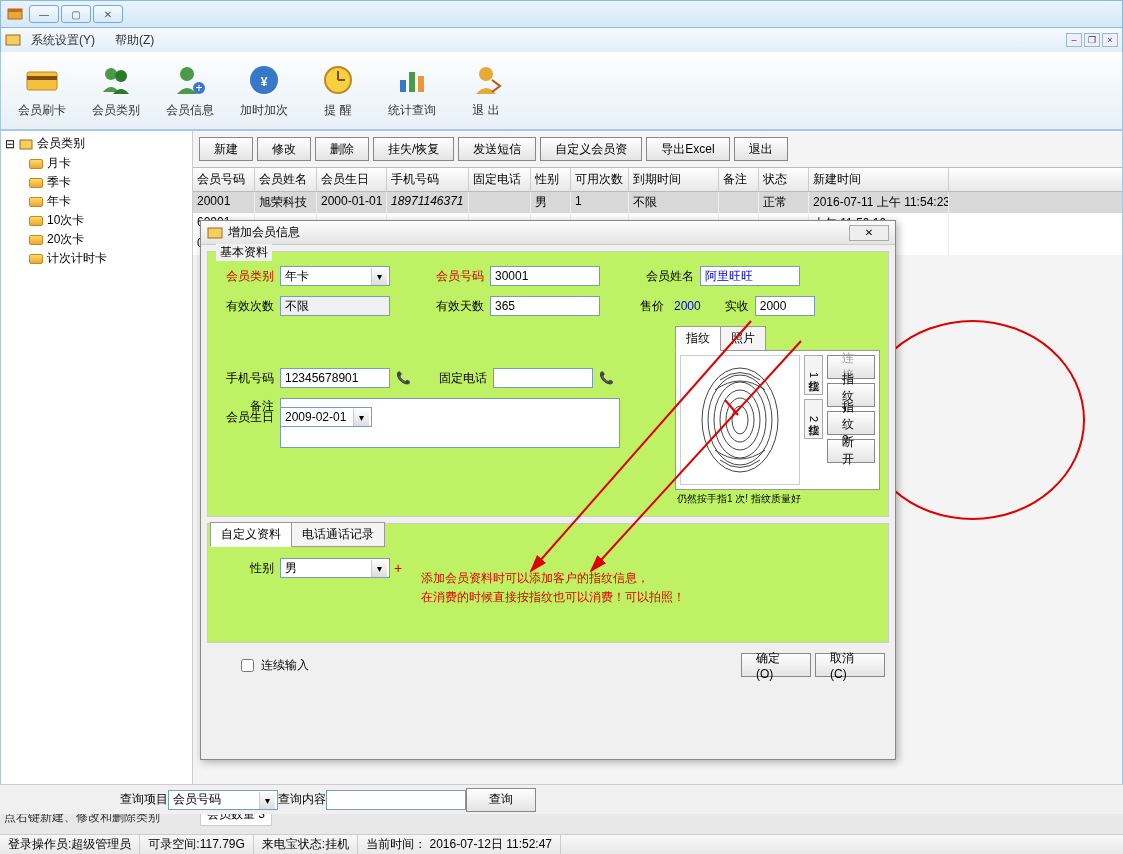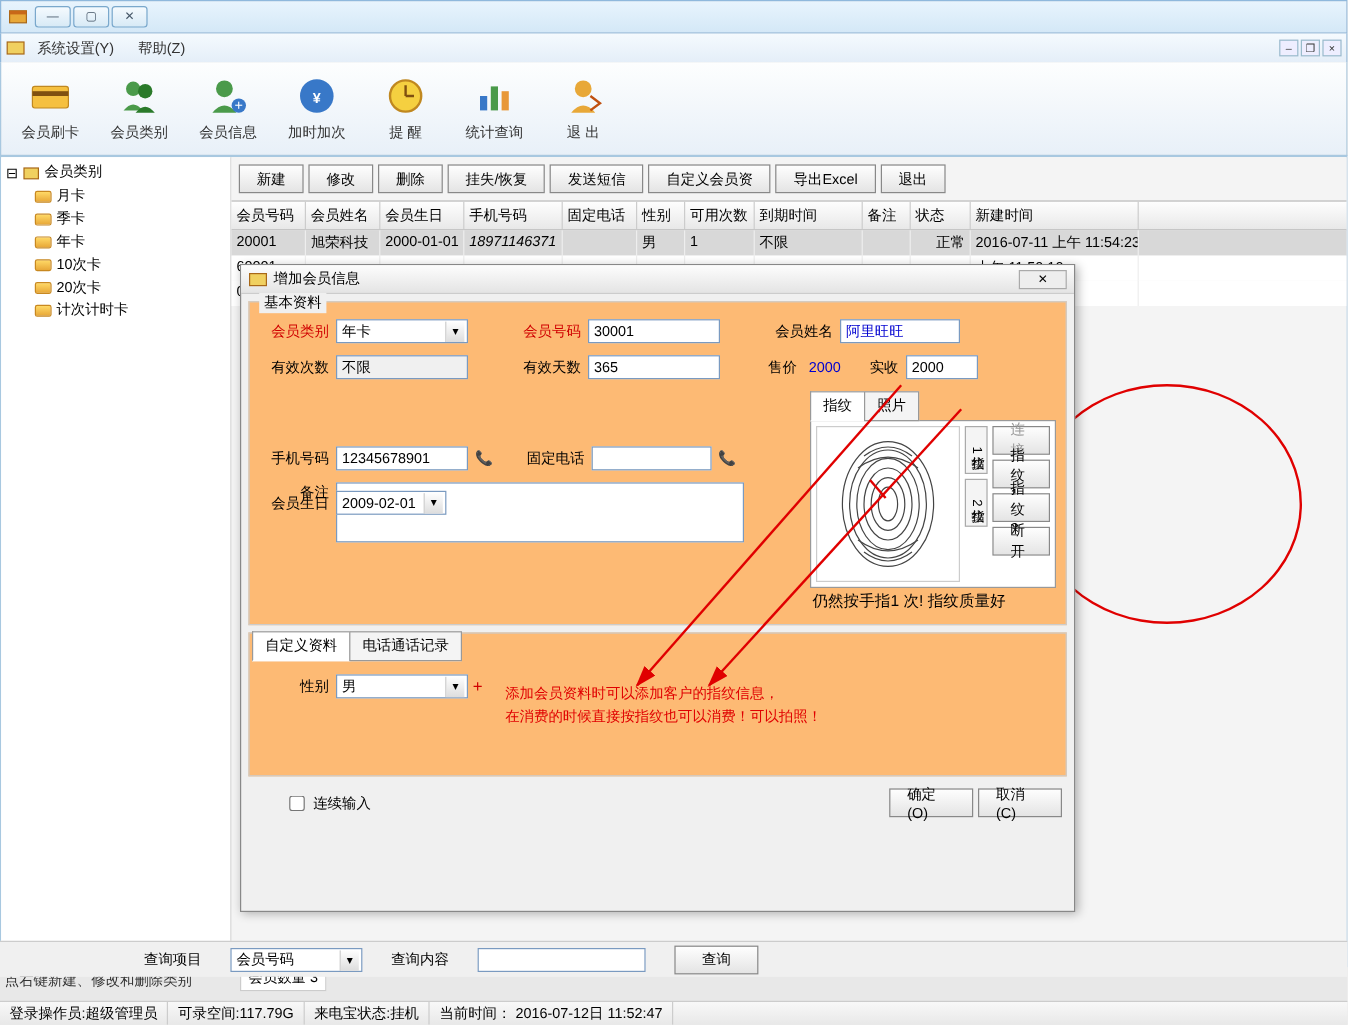--- a/index.html
+++ b/index.html
@@ -37,48 +37,48 @@
 .gridrow{display:flex;background:#fff;}
 .gridrow.sel{background:#d8d8d8;}
 .gridrow div{padding:2px 4px;border-right:1px solid #eee;white-space:nowrap;overflow:hidden;}
 
 .dialog{position:absolute;left:200px;top:220px;width:696px;height:540px;background:#f0f0f0;border:1px solid #888;box-shadow:2px 2px 8px rgba(0,0,0,.3);z-index:10;}
 .dlgtitle{height:24px;background:linear-gradient(#fdfdfd,#e4e4e4);display:flex;align-items:center;padding:0 6px;border-bottom:1px solid #ccc;}
 .dlgtitle .dicon{width:16px;height:16px;margin-right:5px;}
 .dlgtitle .dt{flex:1;}
 .dlgtitle .dclose{width:40px;height:16px;border:1px solid #aaa;background:#eee;display:flex;align-items:center;justify-content:center;cursor:pointer;font-size:10px;}
 .dlgbody{padding:6px;}
-.group{border:1px solid #ccc;padding:14px 8px 8px;position:relative;margin-bottom:6px;background:#fdba74;}
+.group{border:1px solid #ccc;padding:14px 8px 8px;position:relative;margin-bottom:6px;background:#bef264;}
 .group .gtitle{position:absolute;top:-8px;left:8px;background:#f0f0f0;padding:0 4px;}
 .frow{display:flex;align-items:center;margin-bottom:10px;}
 .flabel{width:64px;text-align:right;padding-right:6px;}
 .flabel.red{color:#d00000;}
 .finput{height:20px;border:1px solid #7a9ac0;background:#fff;padding:0 4px;}
 .fselect{height:20px;border:1px solid #7a9ac0;background:#fff;display:flex;align-items:center;padding:0 4px;position:relative;}
 .fselect::after{content:"▾";position:absolute;right:2px;top:1px;font-size:10px;background:linear-gradient(#fefefe,#ddd);width:15px;text-align:center;border-left:1px solid #ccc;height:17px;line-height:17px;}
 .fval{color:#0000d0;padding:0 4px;}
 
 .fptabs{display:flex;}
 .fptab{padding:3px 10px;border:1px solid #999;background:#f4f4f4;margin-right:-1px;cursor:pointer;}
 .fptab.active{background:#fff;border-bottom-color:#fff;}
 .fppanel{border:1px solid #999;background:#fff;padding:4px;display:flex;gap:4px;margin-top:-1px;}
 .fpimg{width:120px;height:130px;border:1px solid #ccc;display:flex;align-items:center;justify-content:center;}
 .fpbtns{display:flex;flex-direction:column;gap:4px;}
 .fpbtns .wbtn{width:48px;justify-content:center;margin:0;}
 .fpside{display:flex;flex-direction:column;gap:4px;}
 .fpside .vlabel{writing-mode:vertical-rl;border:1px solid #aaa;background:#f4f4f4;padding:4px 1px;font-size:11px;height:40px;text-align:center;}
-.fpstatus{padding:2px;font-size:13px;}
+.fpstatus{padding:2px;font-size:10px;}
 
 .annot{position:absolute;color:#e00000;font-size:14px;line-height:1.6;}
 .arrow{position:absolute;pointer-events:none;}
 
 .hint{position:absolute;bottom:28px;left:4px;font-size:12px;color:#333;}
 .membercount{position:absolute;bottom:28px;left:200px;border:1px solid #ccc;padding:2px 6px;background:#fff;}
 
-.searchbar{position:absolute;bottom:40px;left:0;right:0;height:30px;background:#f0f0f0;display:flex;align-items:center;padding:0 120px;gap:24px;border-top:1px solid #ccc;}
+.searchbar{position:absolute;bottom:40px;left:0;right:0;height:30px;background:#f0f0f0;display:flex;align-items:center;padding:0 120px;gap:0;border-top:1px solid #ccc;}
 
 .status{position:absolute;bottom:0;left:0;right:0;height:20px;background:linear-gradient(#f8f8f8,#e8e8e8);border-top:1px solid #ccc;display:flex;align-items:center;}
 .status .cell{padding:0 8px;border-right:1px solid #ccc;height:100%;display:flex;align-items:center;}
 
 .redcircle{position:absolute;border:2px solid #e00000;border-radius:50%;pointer-events:none;}
 
 svg.book{width:16px;height:16px;}
 </style>
 </head>
 <body>
@@ -246,21 +246,21 @@
         <div class="gridrow sel">
           <div style="width: 62px;">20001</div>
           <div style="width: 62px;">旭荣科技</div>
           <div style="width: 70px;">2000-01-01</div>
           <div style="width: 82px; font-style: italic;">18971146371</div>
           <div style="width: 62px;"></div>
           <div style="width: 40px;">男</div>
           <div style="width: 58px;">1</div>
           <div style="width: 90px;">不限</div>
           <div style="width: 40px;"></div>
-          <div style="width: 50px; text-align: right;">正常</div>
+          <div style="width: 50px;">正常</div>
           <div style="width: 140px;">2016-07-11 上午 11:54:23</div>
         </div>
         <div class="gridrow">
           <div style="width: 62px;">60001</div>
           <div style="width: 62px;"></div>
           <div style="width: 70px;"></div>
           <div style="width: 82px;"></div>
           <div style="width: 62px;"></div>
           <div style="width: 40px;"></div>
           <div style="width: 58px;"></div>

